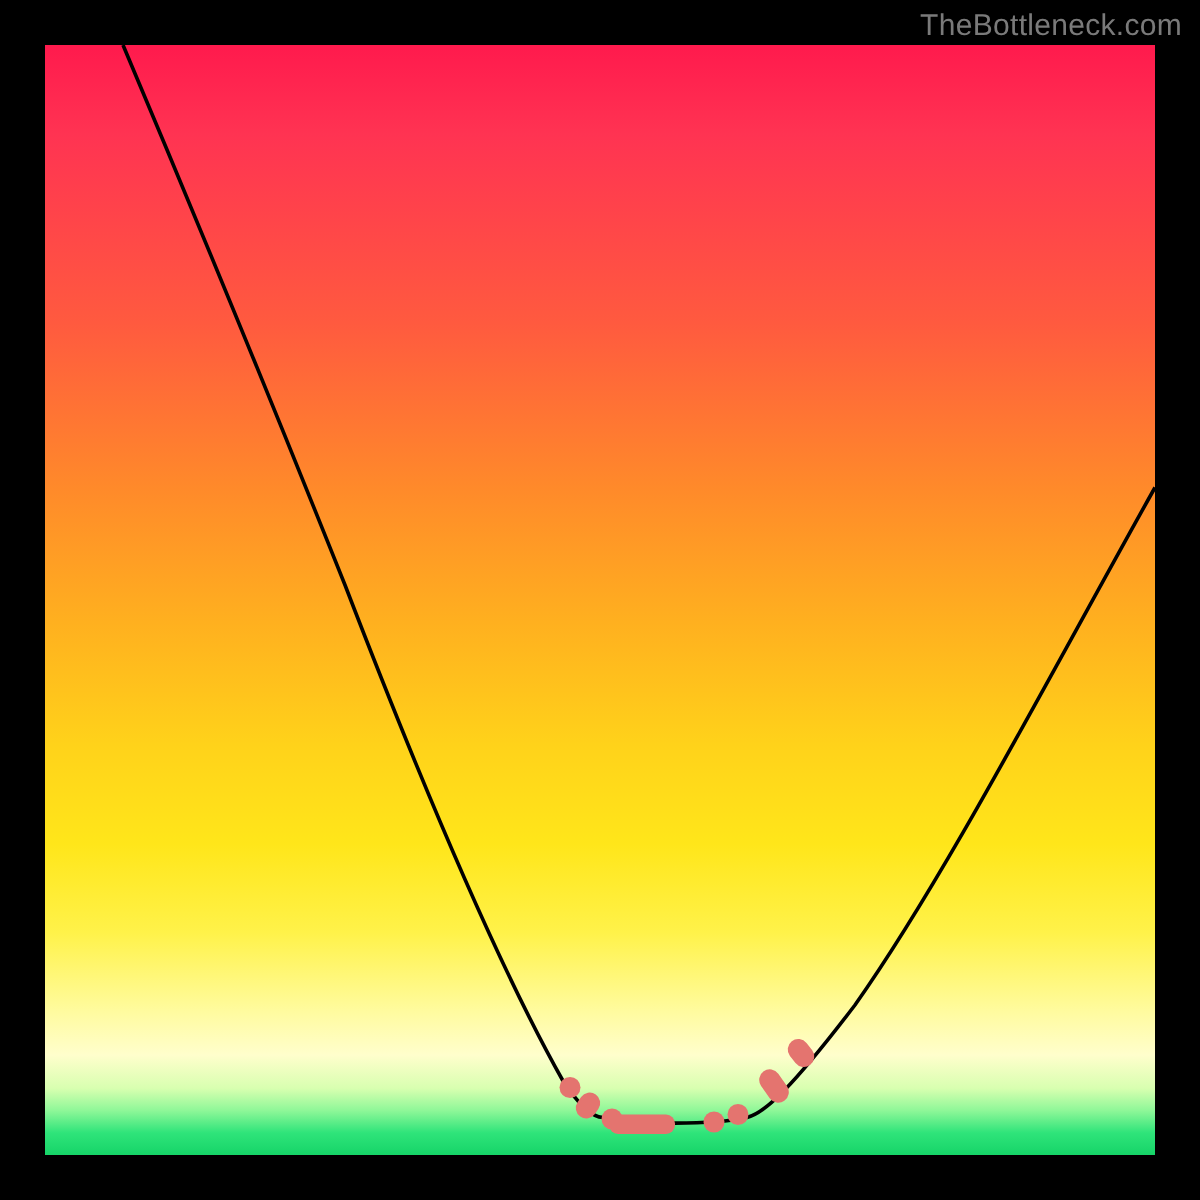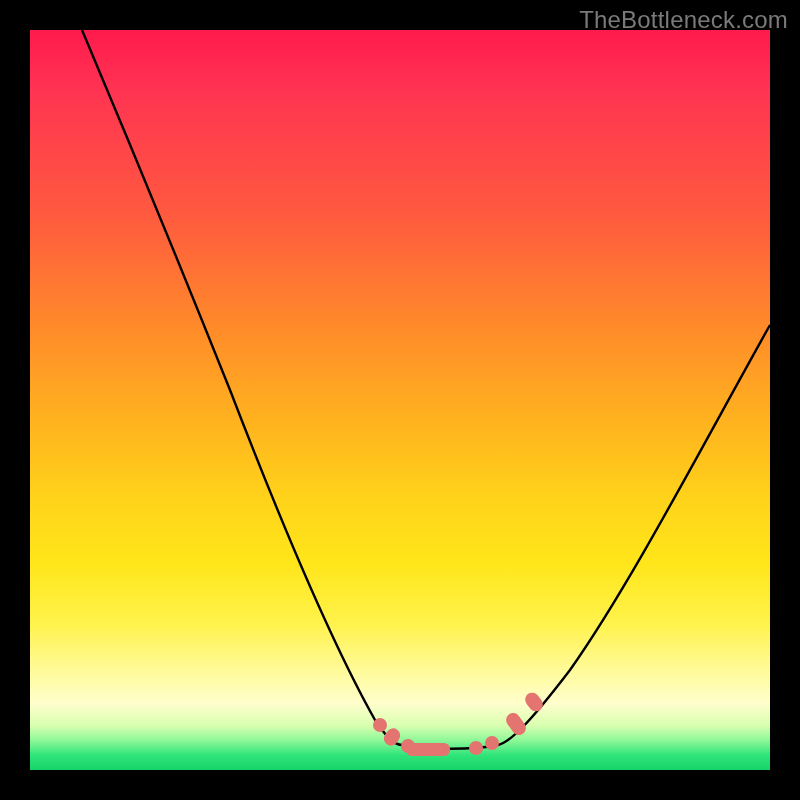--- a/index.html
+++ b/index.html
@@ -42,21 +42,21 @@
       #8ef798 96%,
       #2fe47a 98%,
       #16d468 100%
     );
   }
   .watermark {
     position: absolute;
     top: 6px;
     right: 12px;
     color: #7a7a7a;
-    font-size: 24px;
+    font-size: 20px;
     letter-spacing: 0.2px;
     user-select: none;
   }
   svg.curve {
     position: absolute;
     left: 0;
     top: 0;
     width: 740px;
     height: 740px;
     overflow: visible;

